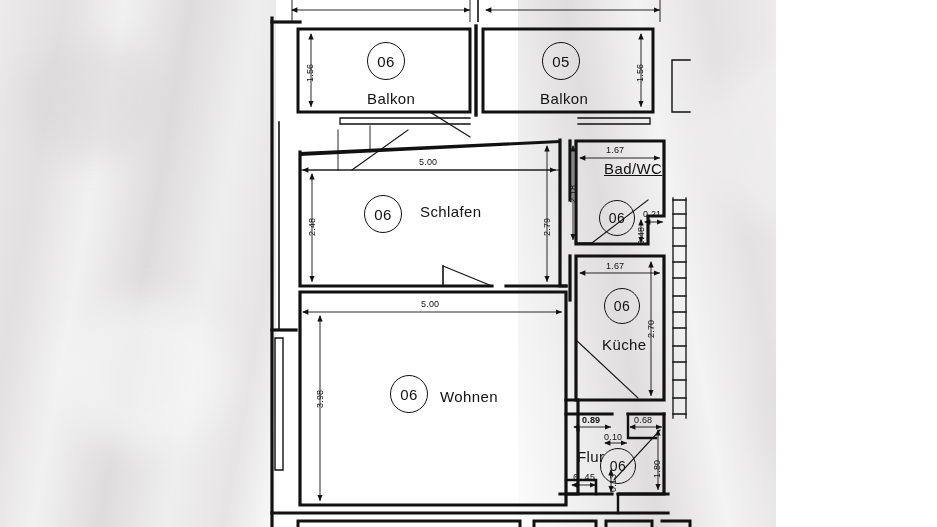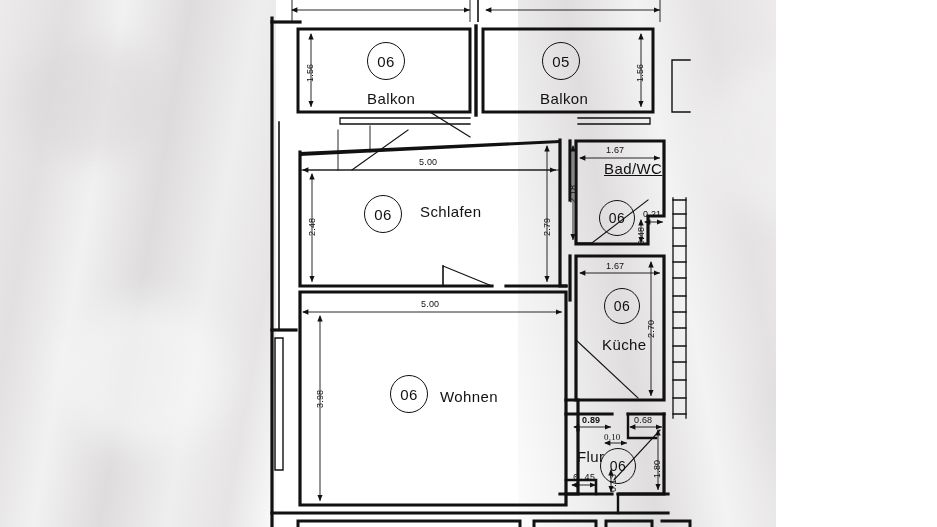--- a/index.html
+++ b/index.html
@@ -248,18 +248,18 @@
 
   <div class="badge" style="left:390px;top:375px;">06</div>
   <div class="lbl room-name" style="left:440px;top:388px;">Wohnen</div>
   <div class="lbl dim" style="left:421px;top:299px;">5.00</div>
   <div class="lbl dim v" style="left:315px;top:408px;">3.98</div>
 
   <div class="lbl room-name" style="left:577px;top:448px;">Flur</div>
   <div class="badge small" style="left:600px;top:448px;">06</div>
   <div class="lbl dim" style="left:582px;top:415px;font-weight:bold;">0.89</div>
   <div class="lbl dim" style="left:634px;top:415px;">0.68</div>
-  <div class="lbl dim" style="left:604px;top:432px;font-family:Liberation Serif, serif;">0.10</div>
+  <div class="lbl dim" style="left:604px;top:432px;">0.10</div>
   <div class="lbl dim v" style="left:652px;top:478px;">1.80</div>
   <div class="lbl dim" style="left:573px;top:473px;font-family:Liberation Mono, monospace;">0.45</div>
   <div class="lbl dim v" style="left:608px;top:492px;">0.13</div>
 
 </div>
 
 </body></html>

